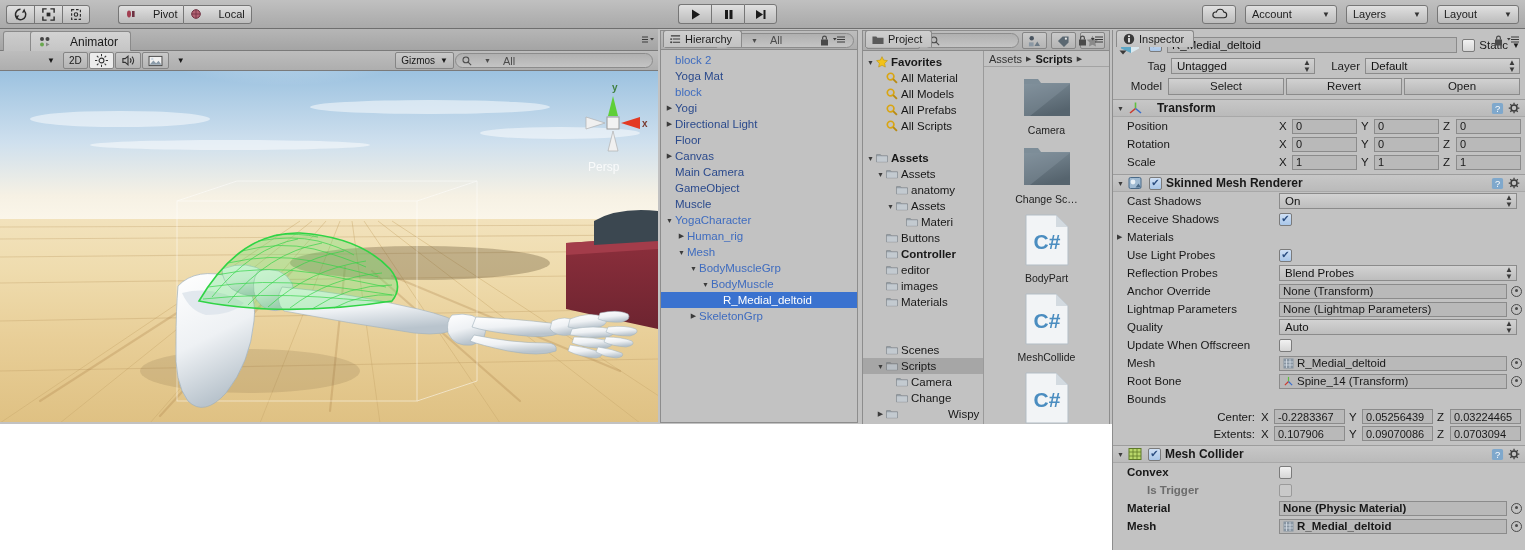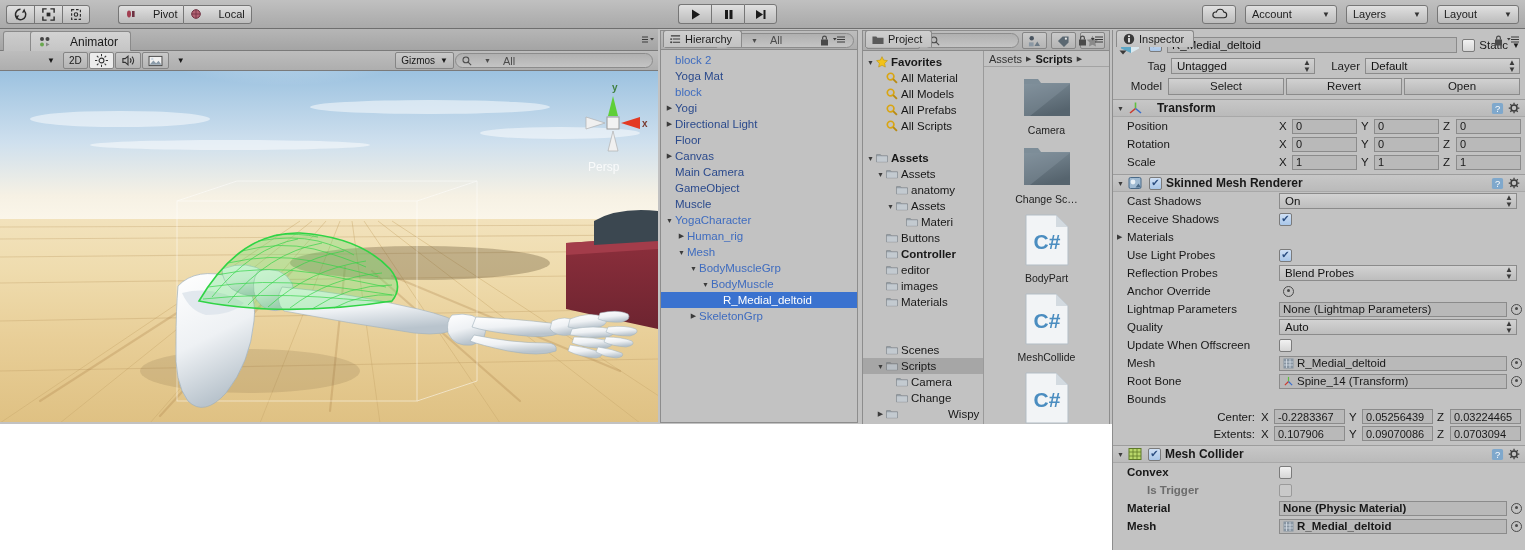--- a/index.html
+++ b/index.html
@@ -994,20 +994,23 @@
     </div>
     <div class="prop">
       <span class="pname">Reflection Probes</span>
       <span class="popup" style="flex:1; margin-right:8px">
         <span>Blend Probes</span>
           <span class="updn">▲<br>▼</span>
       </span>
     </div>
     <div class="prop">
       <span class="pname">Anchor Override</span>
+      <span class="objfield">
+        <span>None (Transform)</span>
+      </span>
       <span class="dot"></span>
     </div>
     <div class="prop">
       <span class="pname">Lightmap Parameters</span>
       <span class="objfield">
         <span>None (Lightmap Parameters)</span>
       </span>
       <span class="dot"></span>
     </div>
     <div class="prop">

